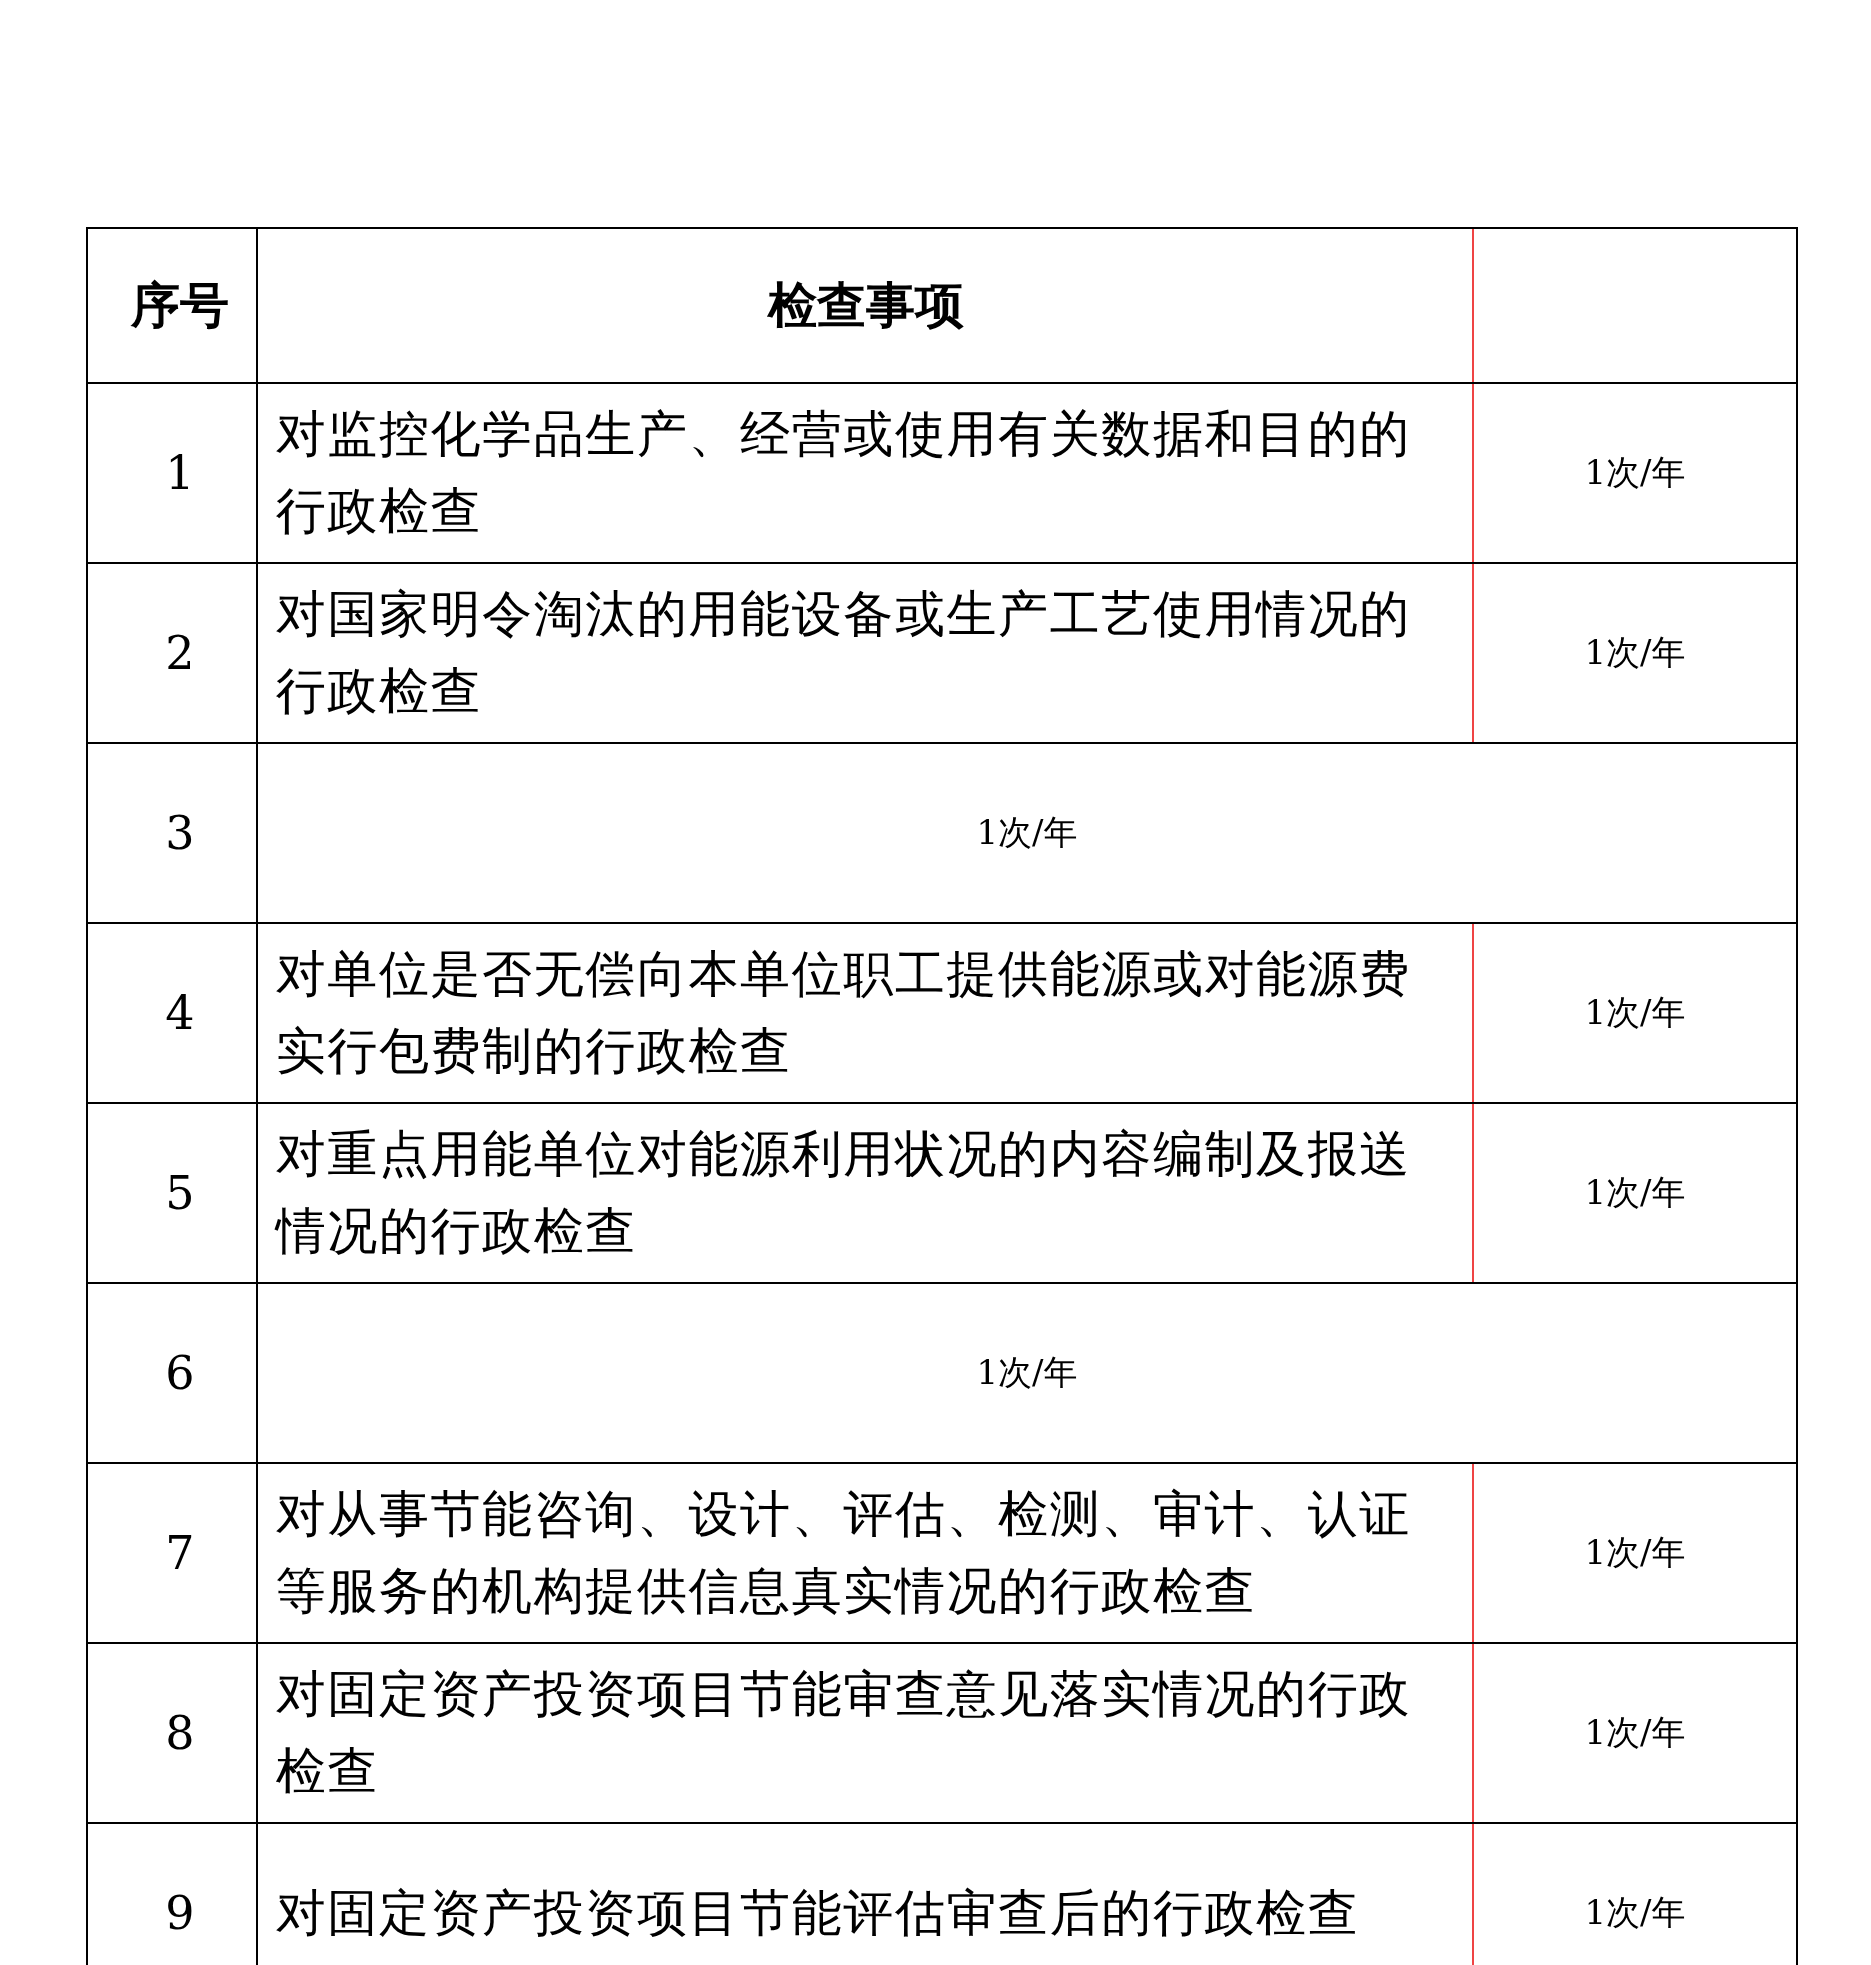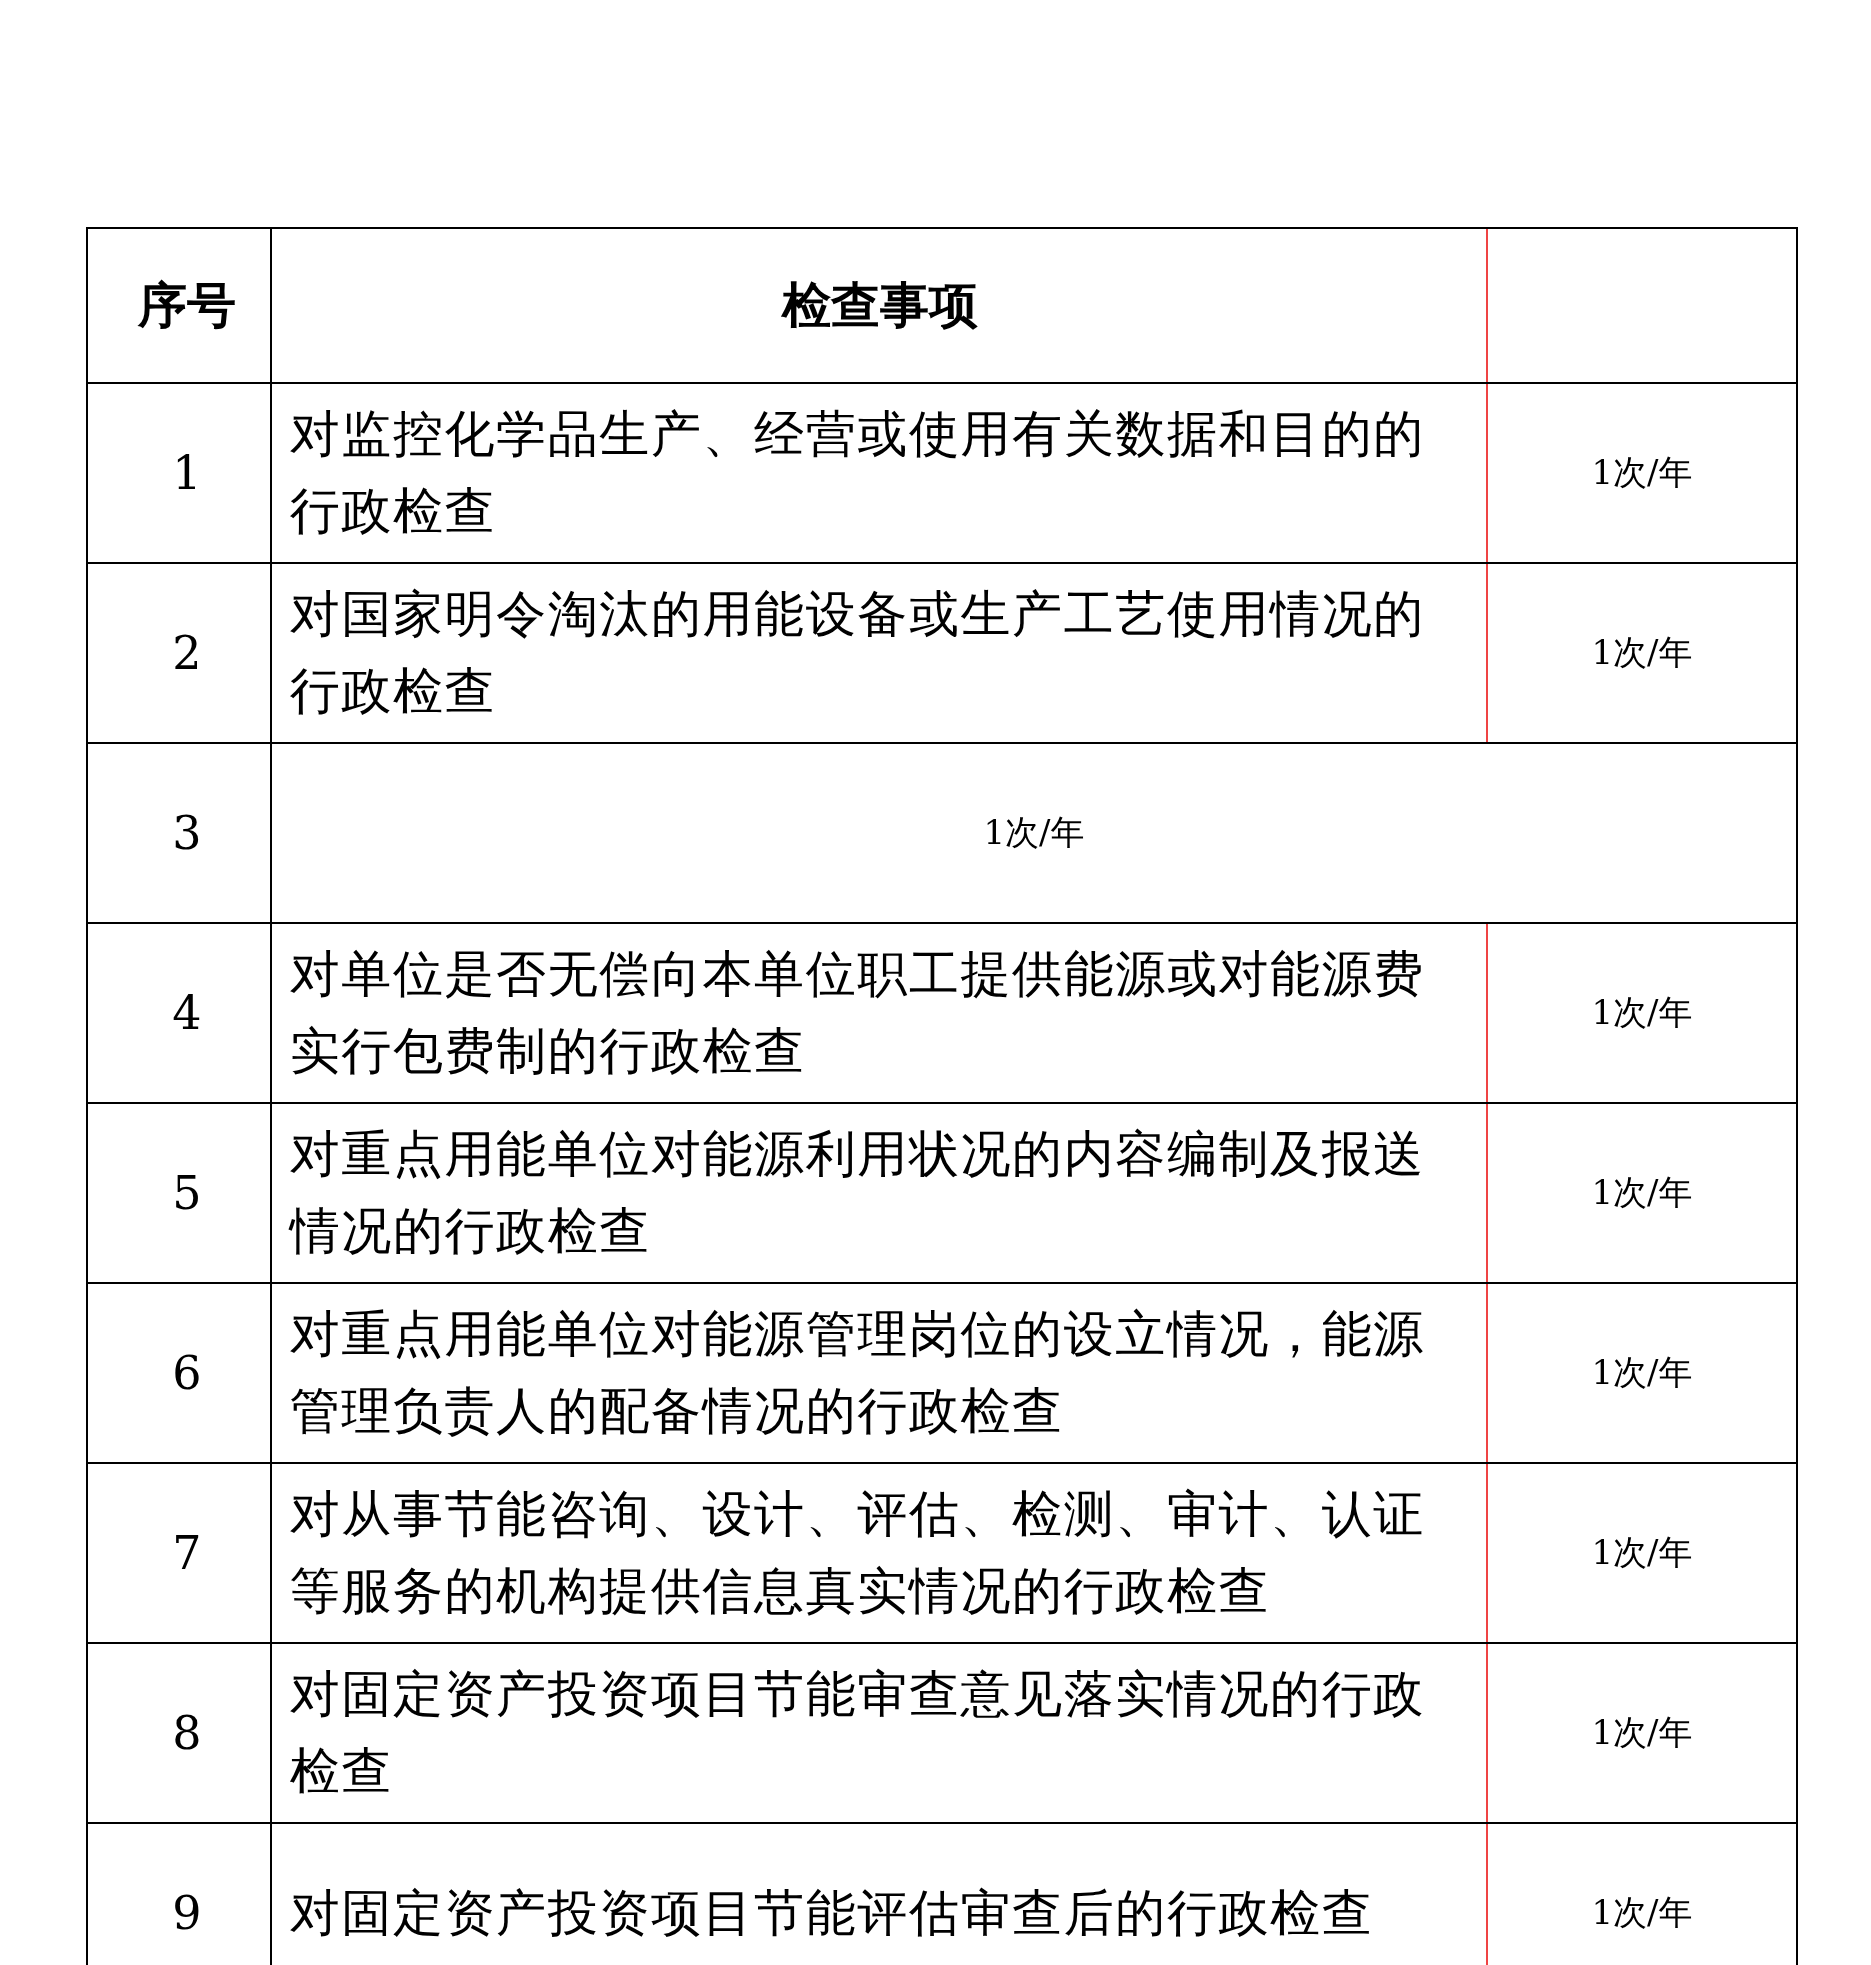--- a/index.html
+++ b/index.html
@@ -4,21 +4,21 @@
 <style>
   html, body { margin: 0; padding: 0; background: #ffffff; }
   body { width: 1872px; height: 2647px; position: relative; overflow: hidden;
          font-family: "DejaVu Serif", "Liberation Serif", serif; color: #000; }
   .table { position: absolute; left: 86px; top: 227px; width: 1712px;
            border: 2px solid #000; box-sizing: border-box; }
   .row { display: flex; border-top: 2px solid #000; box-sizing: border-box; }
   .row.header { border-top: none; height: 153px; }
   .row.data { height: 180px; }
   .cell { box-sizing: border-box; display: flex; align-items: center; }
-  .c1 { width: 184px; border-right: 2px solid #000; justify-content: center; font-size: 46px; padding-left: 16px; }
+  .c1 { width: 170px; border-right: 2px solid #000; justify-content: center; font-size: 46px; padding-left: 16px; }
   .c2 { width: 1216px; border-right: 2px solid #ef4444; padding: 0 15.7px 0 17.7px; font-size: 50px; line-height: 77px; }
   .c3 { flex: 1; justify-content: center; font-size: 34px; text-align: center; }
   .header .cell { font-family: "DejaVu Sans", "Liberation Sans", sans-serif; font-weight: bold; font-size: 49px; }
   .header .c2 { justify-content: center; }
   .header .c3 { flex-direction: column; line-height: 67px; }
   .c2 span { letter-spacing: 1.6px; }
 </style>
 </head>
 <body>
 
@@ -55,23 +55,20 @@
   </div>
   <div class="row data">
     <div class="cell c1">5</div>
     <div class="cell c2">
         <span>对重点用能单位对能源利用状况的内容编制及报送情况的行政检查</span>
       </div>
     <div class="cell c3">1次/年</div>
   </div>
   <div class="row data">
     <div class="cell c1">6</div>
-    <div class="cell c2">
-        <span>对重点用能单位对能源管理岗位的设立情况，能源管理负责人的配备情况的行政检查</span>
-      </div>
     <div class="cell c3">1次/年</div>
   </div>
   <div class="row data">
     <div class="cell c1">7</div>
     <div class="cell c2">
         <span>对从事节能咨询、设计、评估、检测、审计、认证等服务的机构提供信息真实情况的行政检查</span>
       </div>
     <div class="cell c3">1次/年</div>
   </div>
   <div class="row data">

